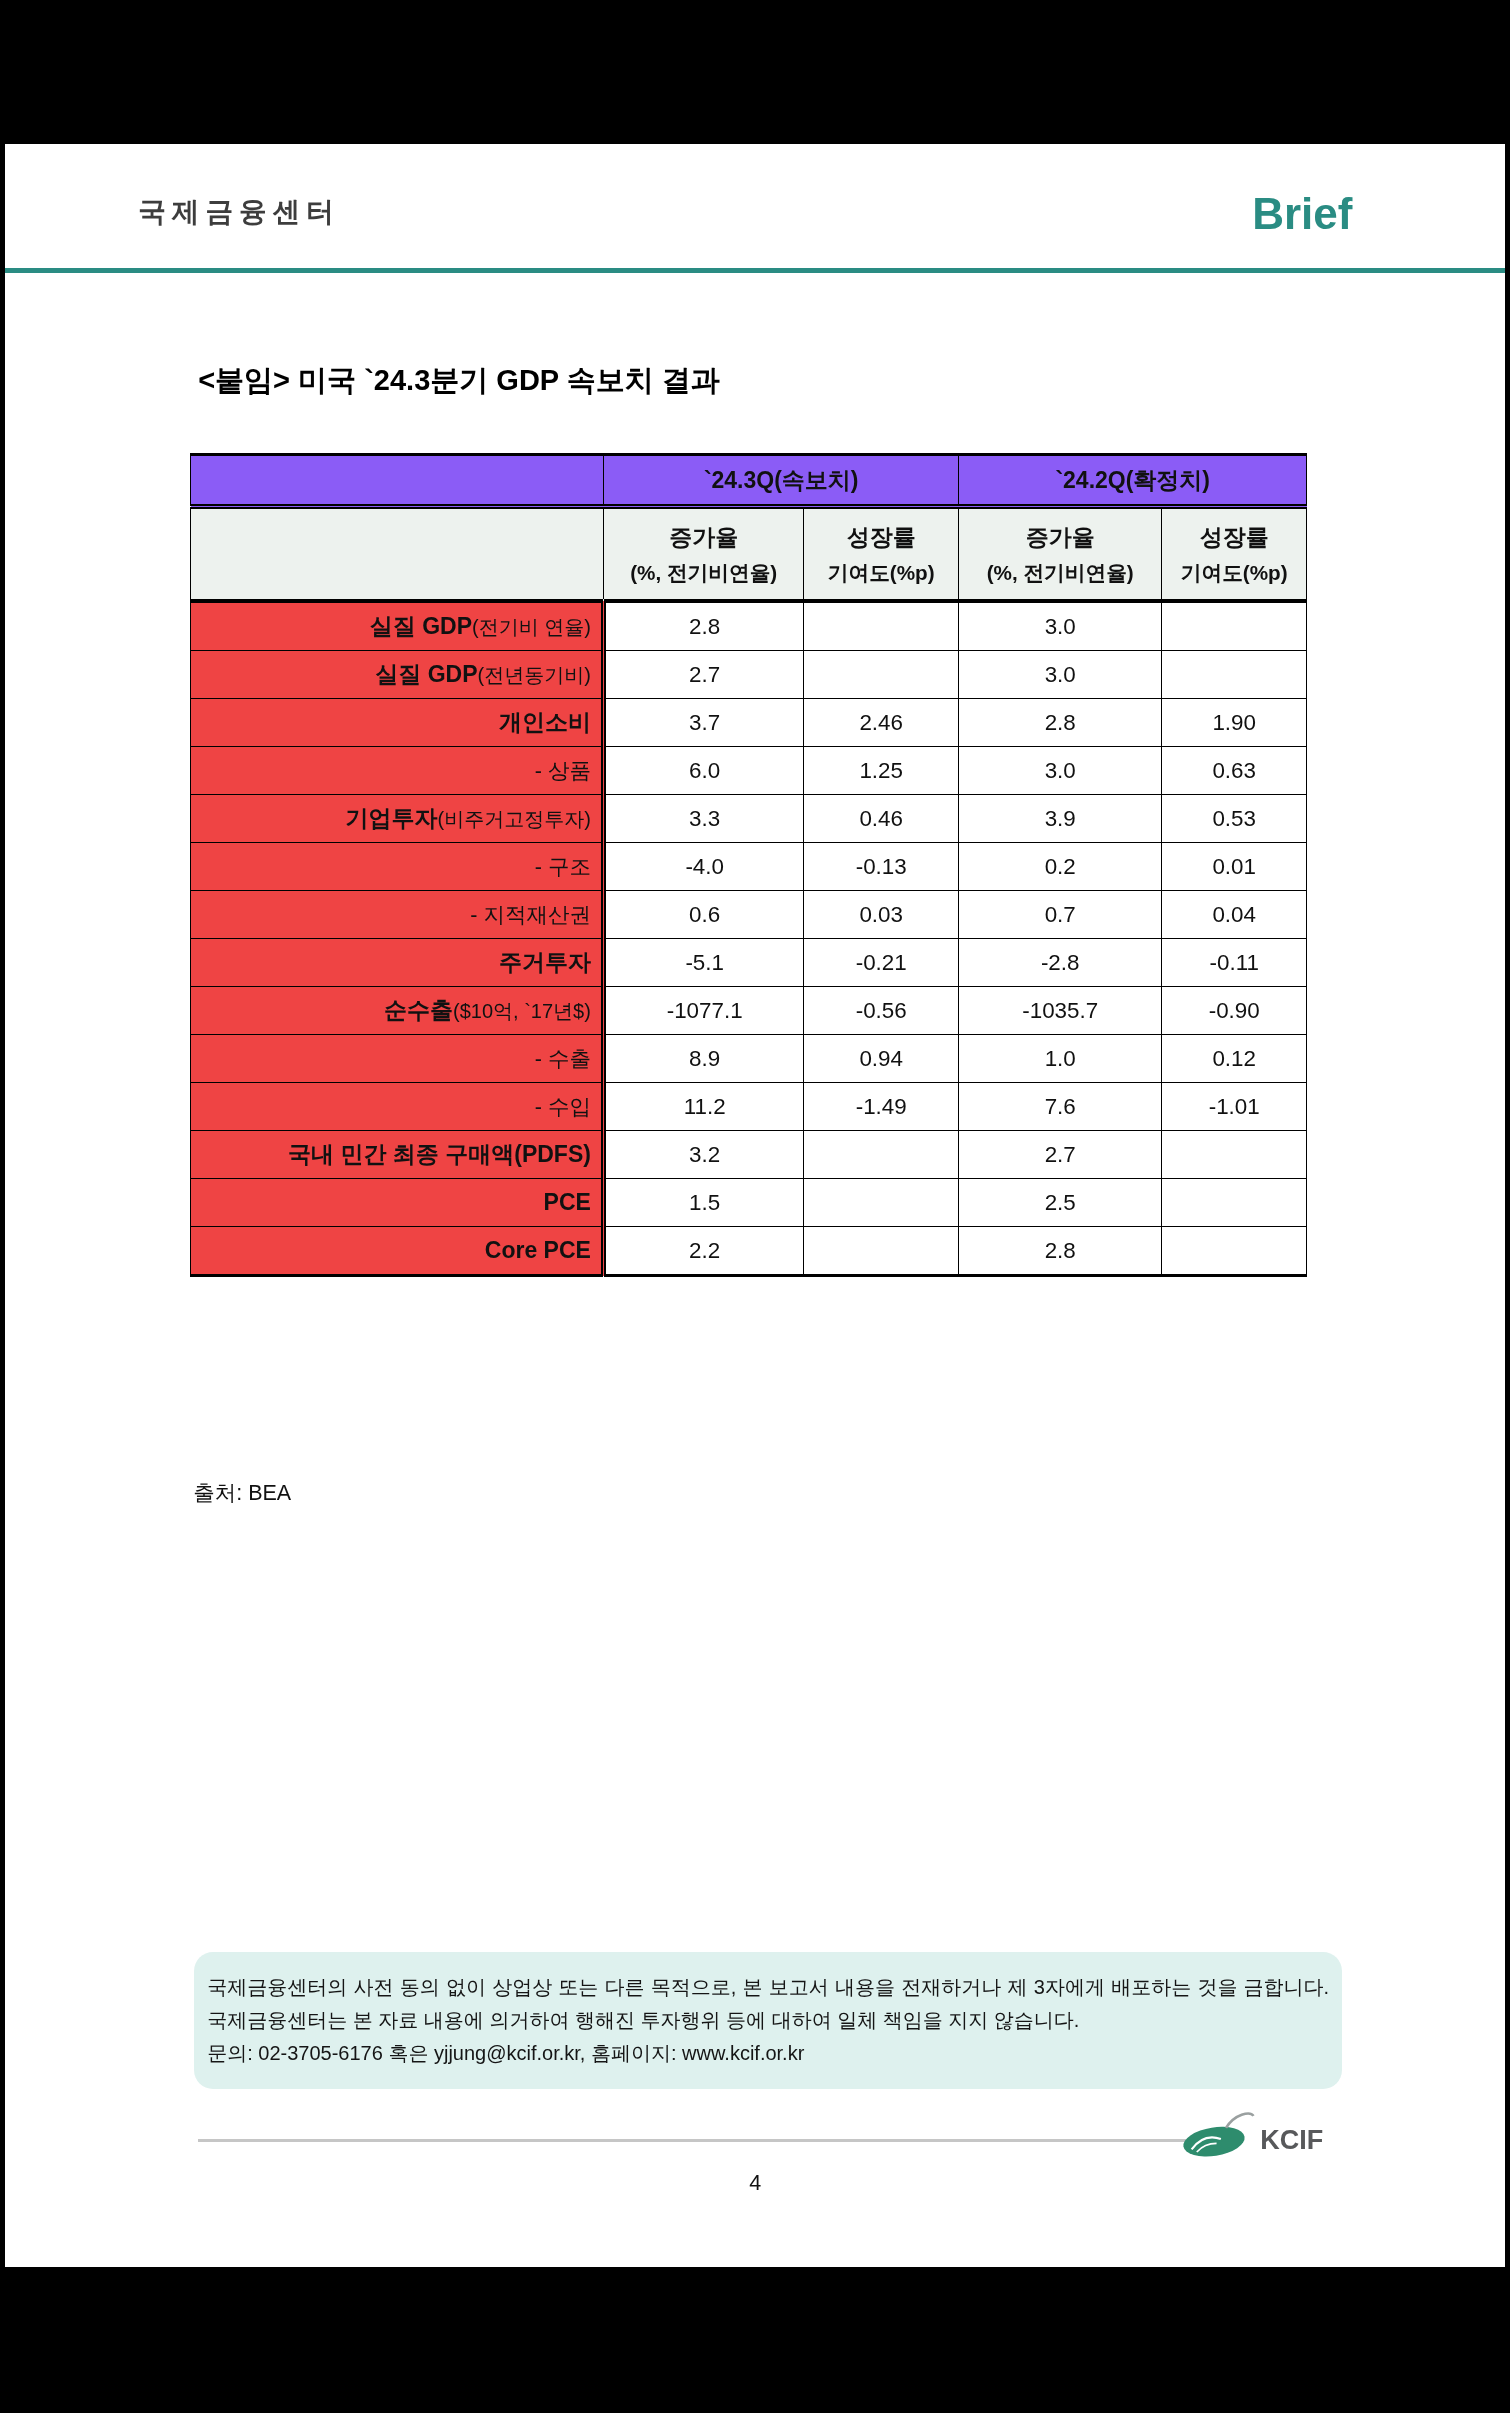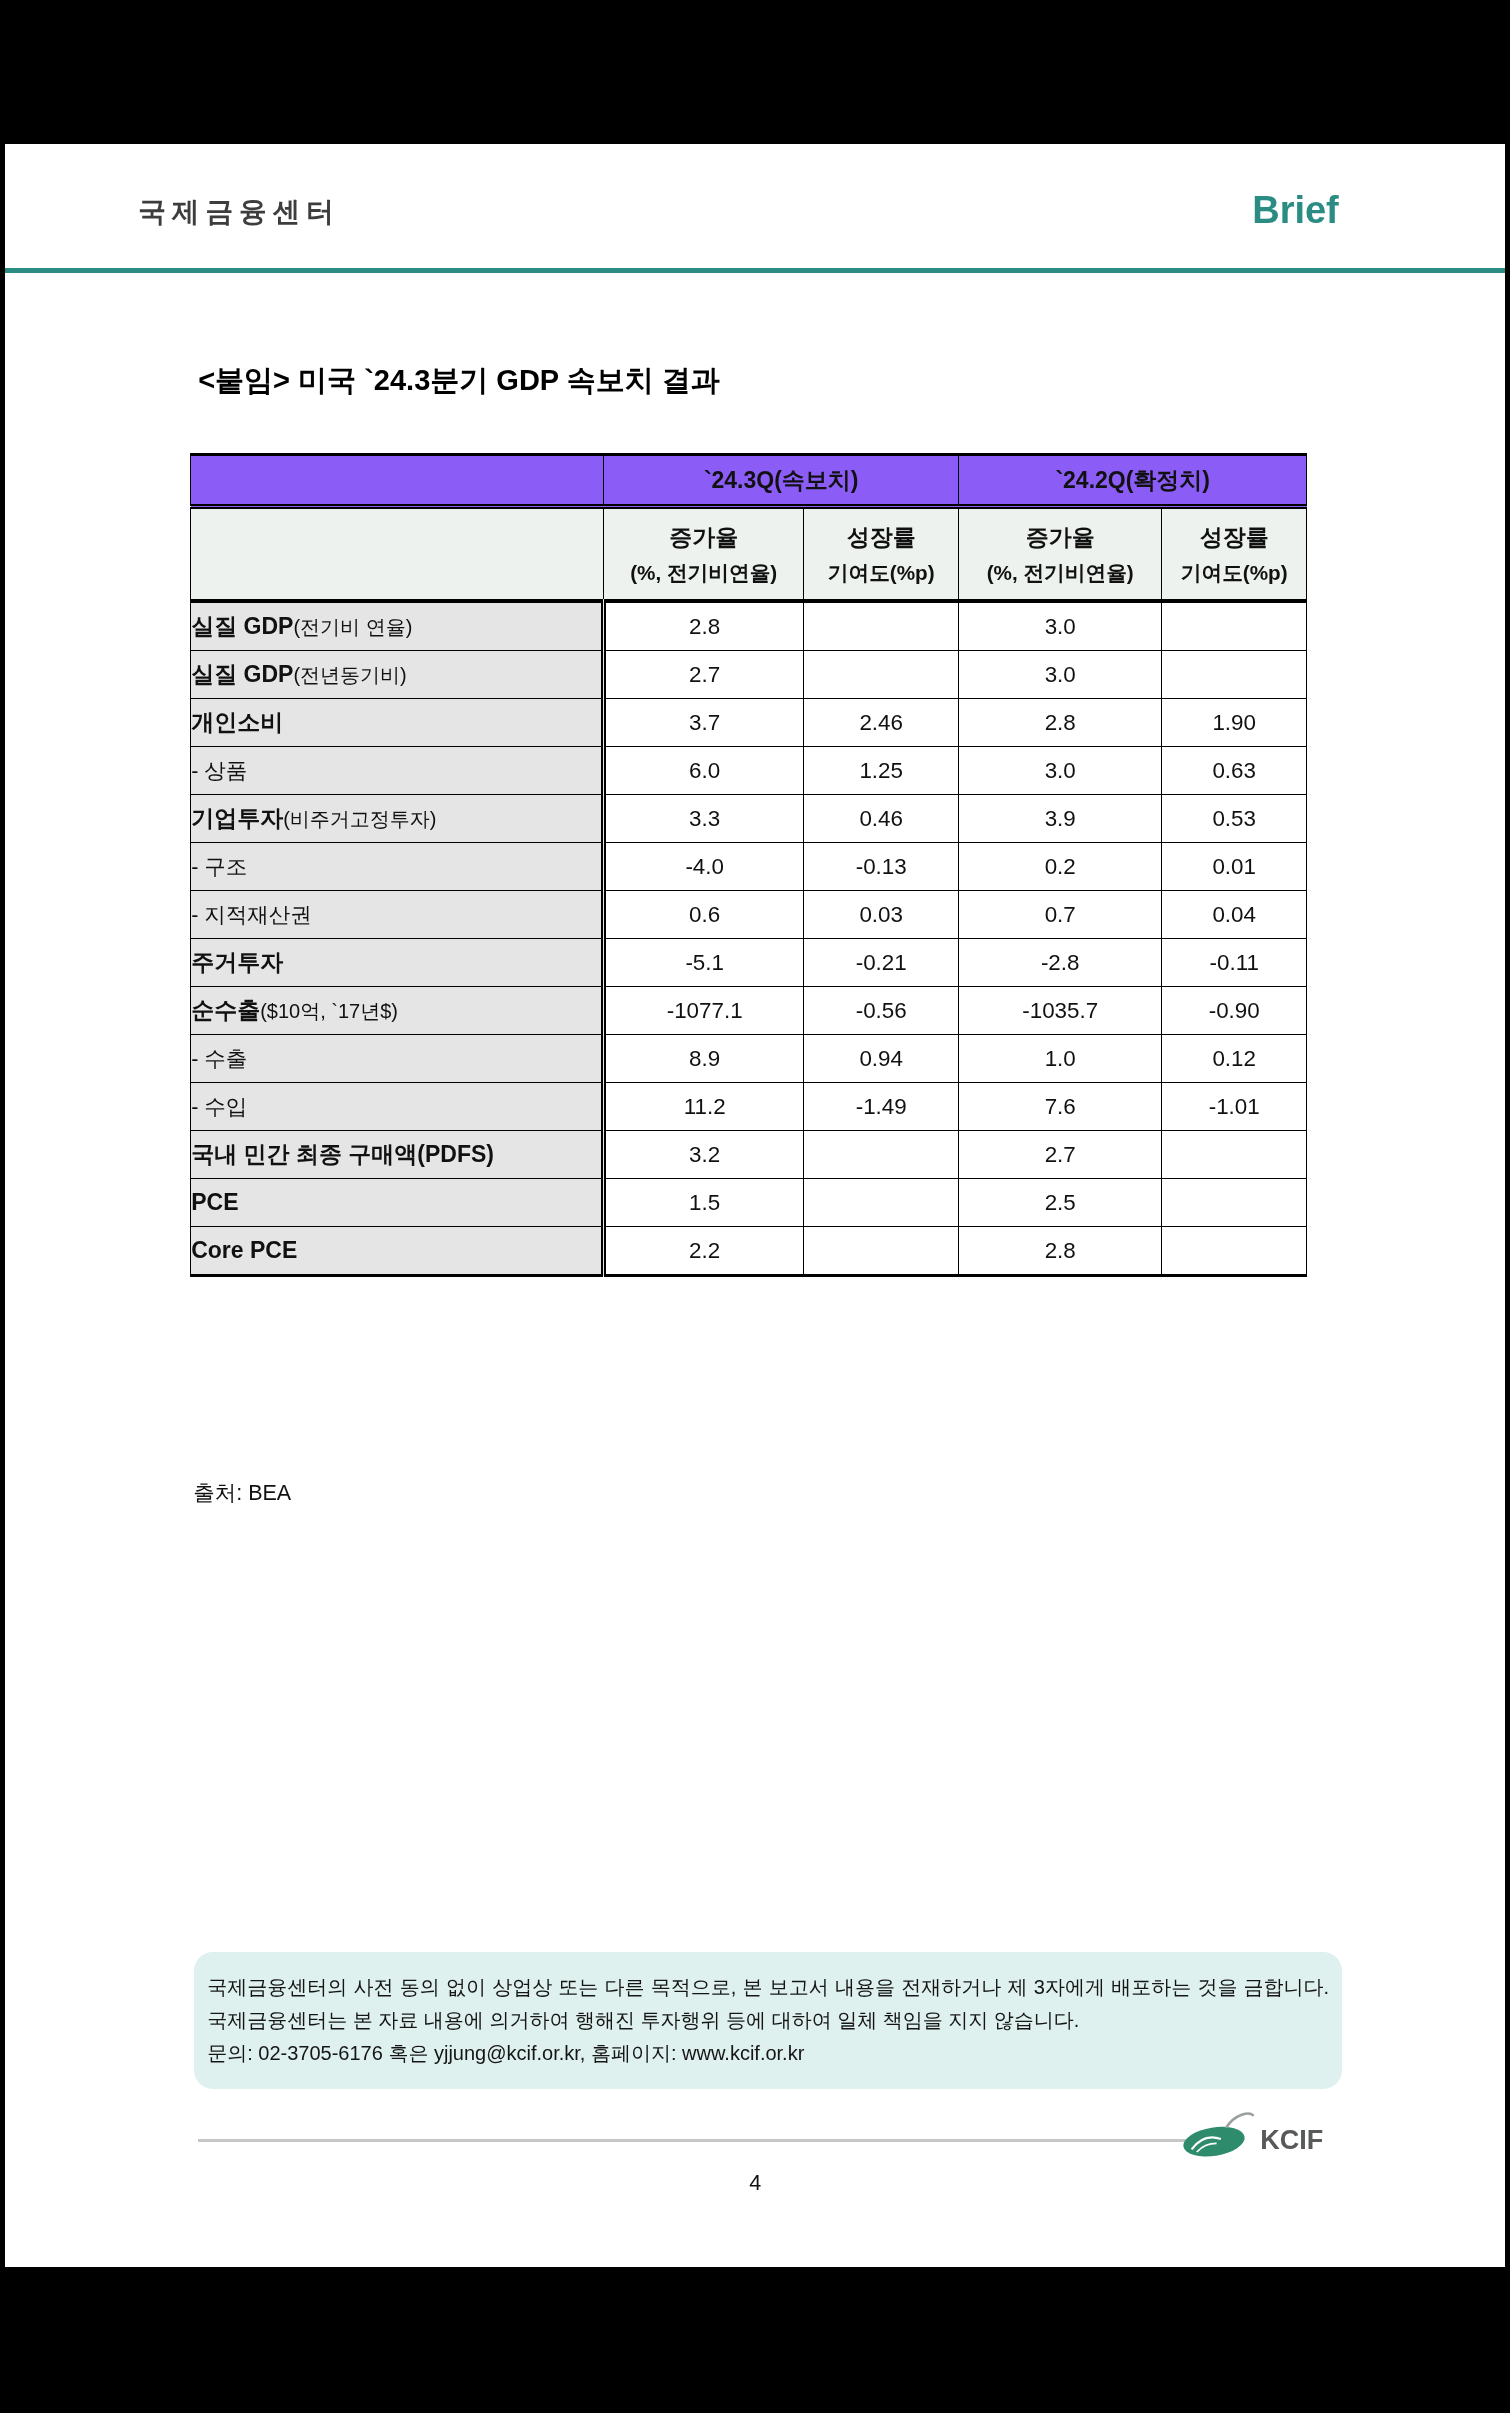--- a/index.html
+++ b/index.html
@@ -4,21 +4,21 @@
 <style>
   html,body{margin:0;padding:0;}
   body{width:1510px;height:2413px;background:#000;position:relative;overflow:hidden;
        font-family:"Liberation Sans",sans-serif;}
   .canvas{position:absolute;left:0;top:0;width:1510px;height:2162px;background:#000;}
   .page{position:absolute;left:5.2px;top:144px;width:1500px;height:2123px;background:#ffffff;}
 
   
   .masthead-org{position:absolute;left:133px;top:49px;font-size:27.6px;font-weight:bold;
                 color:#3d3d3d;letter-spacing:6px;}
-  .masthead-brand{position:absolute;left:1247px;top:45px;font-size:38px;font-weight:bold;
+  .masthead-brand{position:absolute;left:1247px;top:45px;font-size:44px;font-weight:bold;
                   color:#2a8c83;}
   .rule-teal{position:absolute;left:0;top:124px;width:1500px;height:5.2px;background:#2a8c83;}
 
   
   .doc-title{position:absolute;left:193px;top:217px;margin:0;font-size:29px;font-weight:bold;
              color:#000;}
 
   
   .gdp-table{position:absolute;left:185px;top:309px;width:1116px;border-collapse:collapse;
              table-layout:fixed;border:1.7px solid #000;border-top:3.4px solid #000;
@@ -27,21 +27,21 @@
   .grp-row td{height:48px;background:#8b5cf6;border-top:3.4px solid #000;
               border-bottom:5.2px double #000;}
   .grp{font-weight:bold;font-size:23px;text-align:center;}
   .corner{border-right:5.2px double #000;}
   .gsep{border-right:5.2px double #000;}
   .sub-row td{height:90px;background:#edf2ee;border-bottom:4.3px solid #000;
               text-align:center;vertical-align:middle;}
   .lbl-h{border-right:5.2px double #000;}
   .sh-top{font-weight:bold;font-size:23px;line-height:38px;}
   .sh-bot{font-weight:bold;font-size:20.7px;line-height:34px;}
-  .gdp-table .lbl{background:#e5e5e5;text-align:left;padding-right:10.3px;
+  .gdp-table .lbl{background:#ef4444;text-align:right;padding-right:10.3px;
                   border-right:5.2px double #000;vertical-align:middle;height:47px;}
   .gdp-table .val{background:#fff;text-align:center;font-size:22.4px;vertical-align:middle;}
   .lm{font-weight:bold;font-size:23px;}
   .ls{font-weight:normal;font-size:20px;}
   .r-item .lm{font-weight:normal;font-size:21.5px;}
 
   .source-note{position:absolute;left:188px;top:1334px;font-size:21.5px;color:#111;}
 
   
   .disclaimer{position:absolute;left:189px;top:1808px;width:1148px;box-sizing:border-box;

